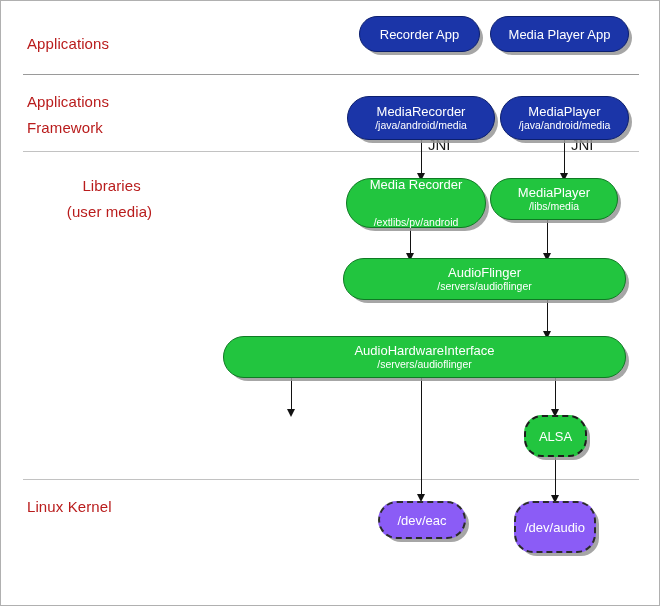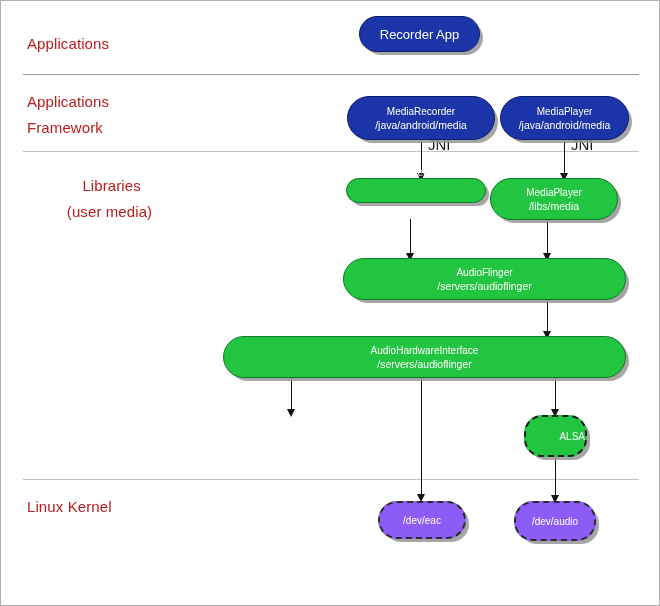--- a/index.html
+++ b/index.html
@@ -45,21 +45,21 @@
     display: flex;
     flex-direction: column;
     align-items: center;
     justify-content: center;
     color: #ffffff;
     text-align: center;
     box-shadow: 4px 4px 0 -1px rgba(150,150,150,0.85);
     z-index: 3;
   }
   .node .title {
-    font-size: 10px;
+    font-size: 13px;
     line-height: 15px;
     white-space: nowrap;
   }
   .node .title.big { font-size: 13px; }
   .node .subtitle {
     font-size: 10.5px;
     line-height: 12px;
     white-space: nowrap;
   }
   .node.two-line .title { line-height: 14px; }
@@ -141,59 +141,62 @@
   <div class="edge" style="left:554px; top:375px; height:38px;"></div>
   <div class="arrowhead" style="left:549.5px; top:408px;"></div>
 
   <div class="edge" style="left:554px; top:456px; height:42px;"></div>
   <div class="arrowhead" style="left:549.5px; top:494px;"></div>
 
   <div class="node blue" style="left:358px; top:15px; width:121px; height:36px;">
     <span class="title big">Recorder App</span>
   </div>
 
+  <div class="node blue" style="left:489px; top:15px; width:139px; height:36px;">
+    <span class="title big">Media Player App</span>
+  </div>
 
   <div class="node blue two-line" style="left:346px; top:95px; width:148px; height:44px;">
     <span class="title">MediaRecorder</span>
     <span class="subtitle">/java/android/media</span>
   </div>
 
   <div class="node blue two-line" style="left:499px; top:95px; width:129px; height:44px;">
     <span class="title">MediaPlayer</span>
     <span class="subtitle">/java/android/media</span>
   </div>
 
-  <div class="node green two-line" style="left:345px; top:177px; width:140px; height:25px;gap:24px;">
+  <div class="node green two-line" style="left:345px; top:177px; width:140px; height:50px;gap:24px;">
     <span class="title">Media Recorder</span>
-    <span class="subtitle">/android/pv/android</span>
+    <span class="subtitle">/extlibs/pv/android</span>
   </div>
 
   <div class="node green two-line" style="left:489px; top:177px; width:128px; height:42px;">
     <span class="title">MediaPlayer</span>
     <span class="subtitle">/libs/media</span>
   </div>
 
   <div class="node green two-line" style="left:342px; top:257px; width:283px; height:42px;">
     <span class="title">AudioFlinger</span>
     <span class="subtitle">/servers/audioflinger</span>
   </div>
 
   <div class="node green two-line" style="left:222px; top:335px; width:403px; height:42px;">
     <span class="title">AudioHardwareInterface</span>
     <span class="subtitle">/servers/audioflinger</span>
   </div>
 
 
-  <div class="node green dashed" style="left:523px; top:414px; width:63px; height:42px; border-radius:18px;align-items:flex-end;">
+  <div class="node green dashed" style="left:523px; top:414px; width:63px; height:42px; border-radius:18px;">
     <span class="title">ALSA</span>
   </div>
 
   <div class="node red dashed" style="left:377px; top:500px; width:88px; height:38px; border-radius:19px;">
     <span class="title">/dev/eac</span>
   </div>
 
-  <div class="node red dashed" style="left:513px; top:500px; width:82px; height:40px; border-radius:19px;">
+  <div class="node red dashed" style="left:513px; top:500px; width:82px; height:52px; border-radius:19px;">
     <span class="title">/dev/audio</span>
   </div>
 
 
 
 </div>
 
 </body></html>

